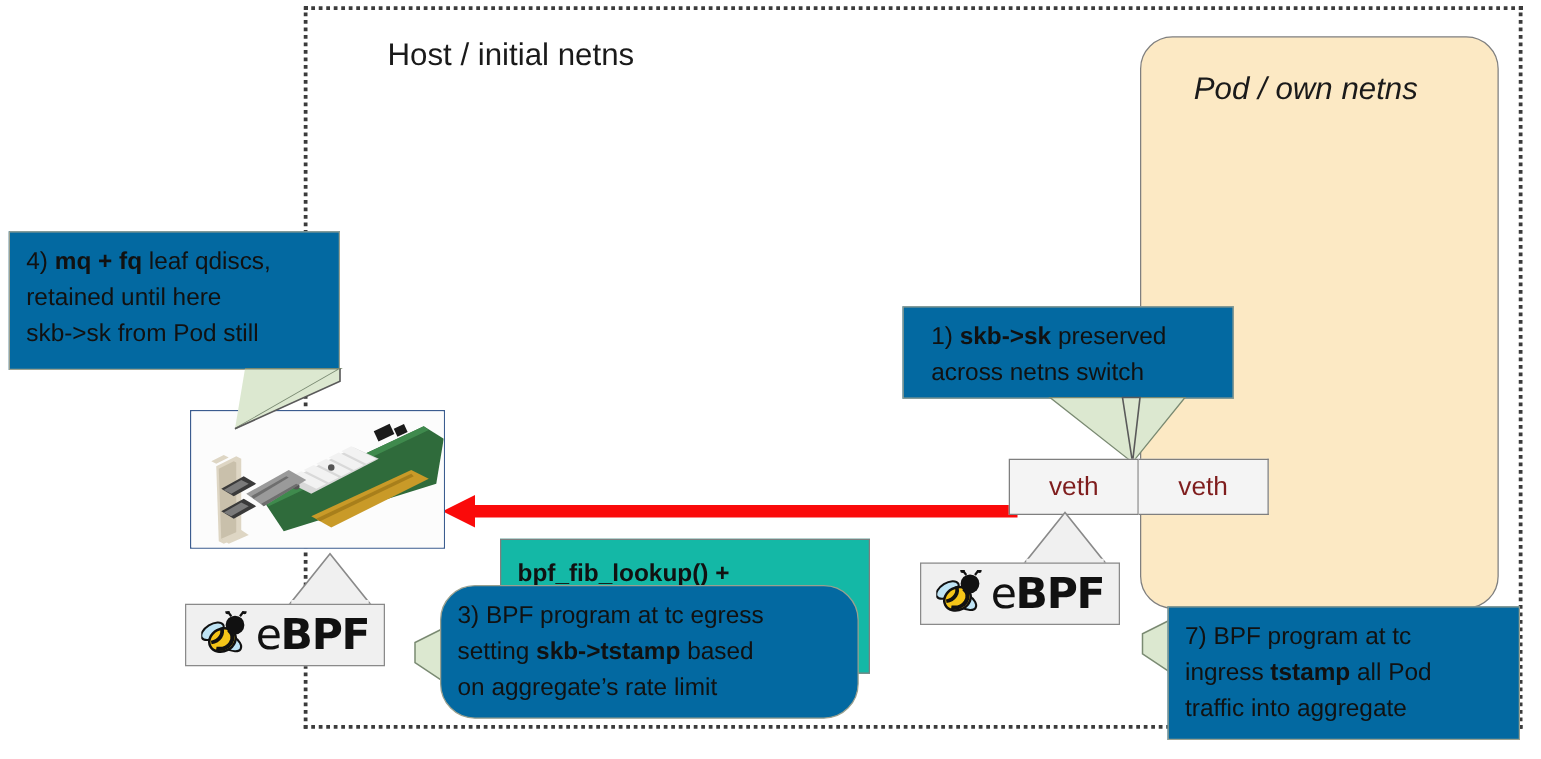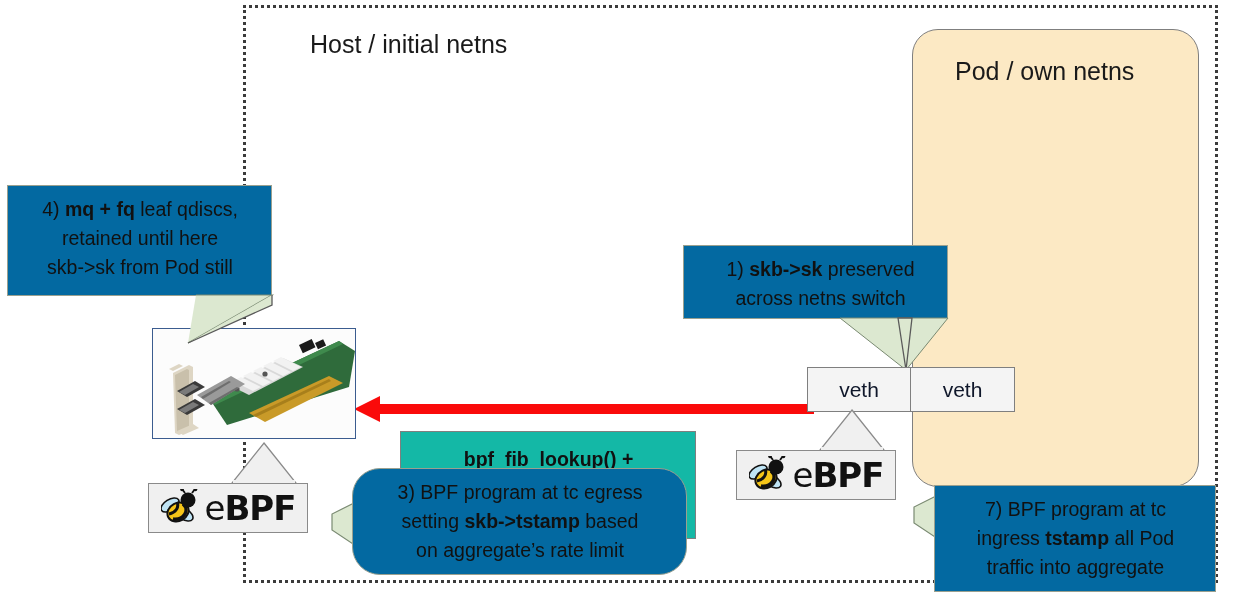--- a/index.html
+++ b/index.html
@@ -3,21 +3,21 @@
 <meta charset="utf-8">
 <style>
   html,body{margin:0;padding:0;}
   body{
     width:1233px;height:607px;
     background:#ffffff;
     font-family:"Liberation Sans","DejaVu Sans",sans-serif;
     overflow:hidden;
     position:relative;
   }
-  #stage{position:absolute;left:0;top:0;width:1023px;height:607px;text-align:center;}
+  #stage{position:absolute;left:0;top:0;width:1023px;height:607px;}
   .abs{position:absolute;}
 
   
   #host-region{
     left:243px;top:5px;width:975px;height:578px;
     border:3px dotted #3b3b3b;
     box-sizing:border-box;
     background:transparent;
   }
   #host-label{
@@ -31,20 +31,21 @@
     left:912px;top:29px;width:287px;height:458px;
     background:#fce9c4;
     border:1.5px solid #7f7f7f;
     border-radius:26px;
     box-sizing:border-box;
   }
   #pod-label{
     left:955px;top:57px;
     font-size:25px;color:#1a1a1a;
     white-space:nowrap;
+    font-style:italic;
   }
 
   
   .cbox{
     box-sizing:border-box;
     font-size:19.5px;
     line-height:29px;
     color:#111;
     padding:9px 12px 9px 13px;
   }
@@ -53,21 +54,21 @@
   .cbox b{font-weight:bold;}
 
   
   #box4{ left:7px;top:185px;width:265px;height:111px; }
   #box4-tail{
     left:196px;top:295px;width:120px;height:50px;
     overflow:visible;
   }
 
   
-  #box1{ left:683px;top:245px;width:265px;height:74px;padding-left:22px; }
+  #box1{ left:722px;top:245px;width:265px;height:74px;padding-left:22px; }
   #box1-tail{ left:840px;top:318px;width:140px;height:62px; overflow:visible; }
 
   
   #nic-frame{
     left:152px;top:328px;width:204px;height:111px;
     border:1.5px solid #3b5c8f;
     background:#fdfdfd;
     box-sizing:border-box;
     overflow:hidden;
   }
@@ -76,21 +77,21 @@
   #red-arrow{ left:352px;top:395px;width:462px;height:28px; overflow:visible;}
 
   
   #veth-wrap{ left:807px;top:367px;width:208px;height:45px; display:flex; }
   .veth{
     flex:1 1 50%;
     border:1.4px solid #7f7f7f;
     background:#f4f4f4;
     box-sizing:border-box;
     font-size:21px;
-    color:#0f172a;
+    color:#7f1d1d;
     display:flex;align-items:center;justify-content:center;
   }
   .veth + .veth{ border-left:0; }
 
   
   .ebpf-box{
     background:#f0f0f0;
     border:1.4px solid #8a8a8a;
     box-sizing:border-box;
     display:flex;align-items:center;justify-content:center;

